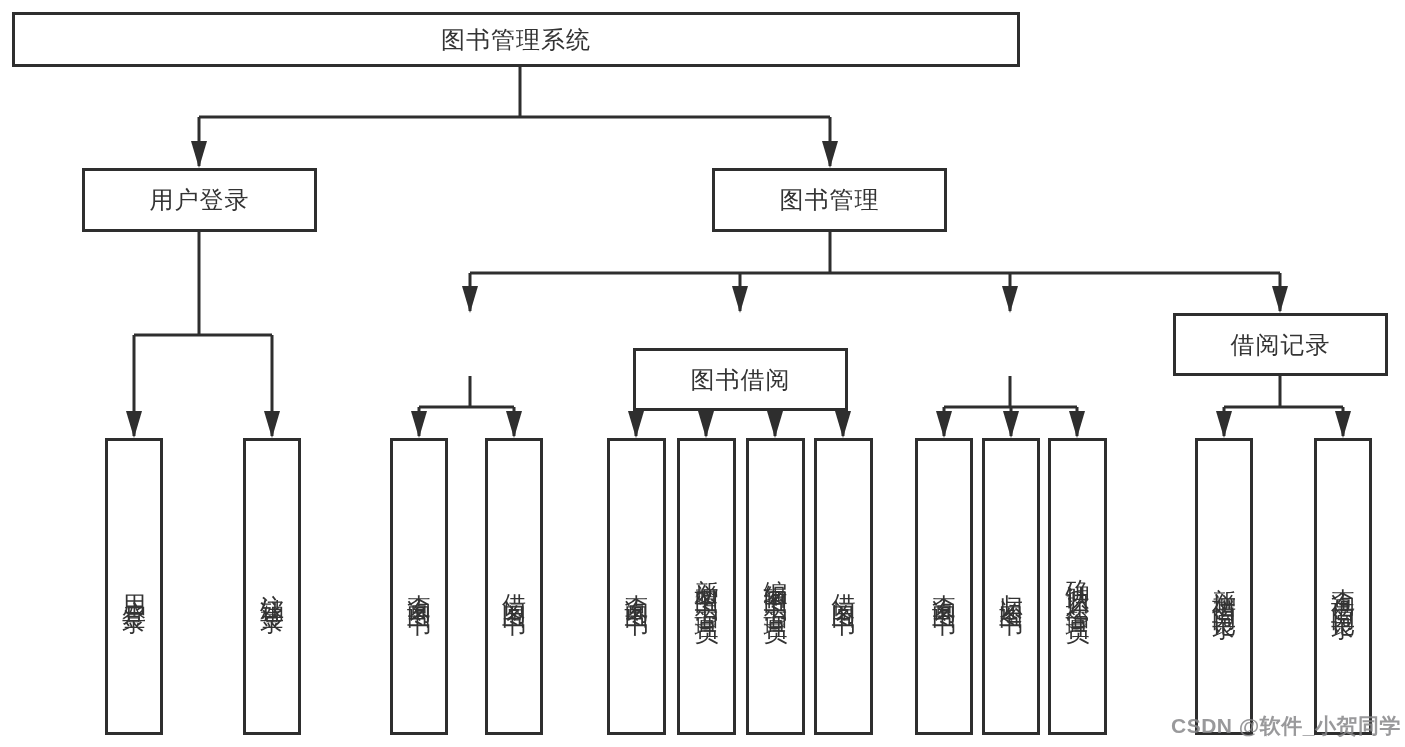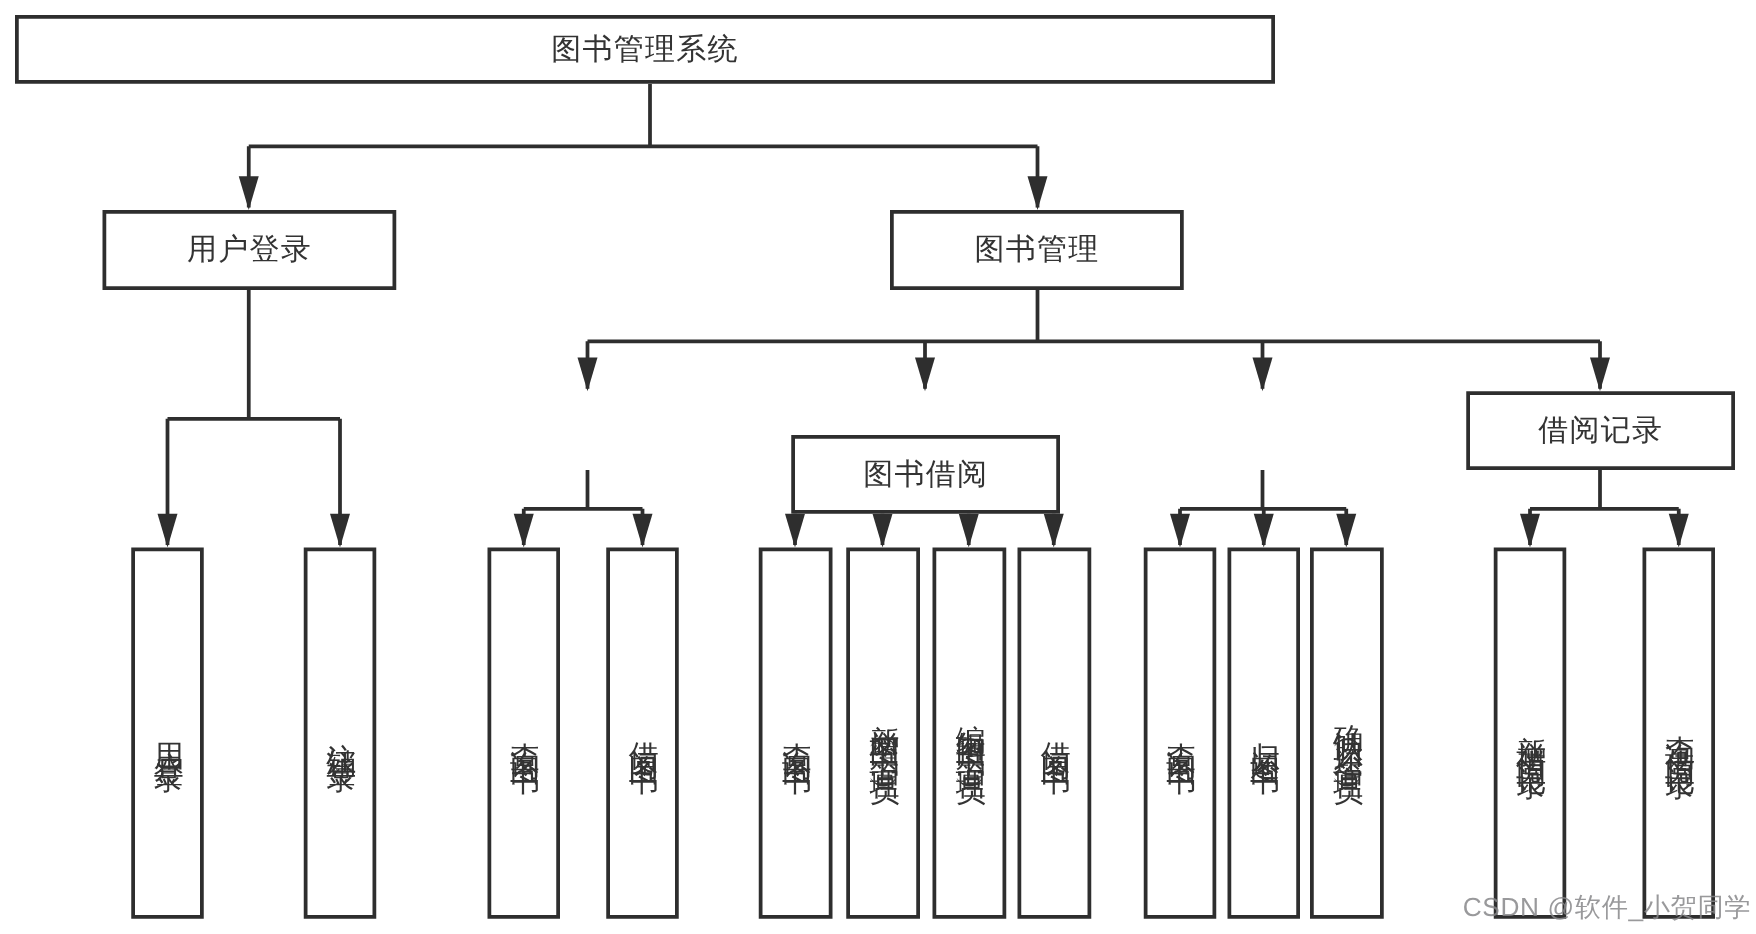--- a/index.html
+++ b/index.html
@@ -45,20 +45,21 @@
   }
   .watermark {
     position: absolute;
     right: 4px;
     top: 712px;
     z-index: 3;
     font-size: 21px;
     letter-spacing: 0.5px;
     color: rgba(135, 135, 138, 0.85);
     white-space: nowrap;
+    font-weight: bold;
   }
 </style>
 </head>
 <body>
 
 <div class="canvas">
 
   <svg class="connector-layer" width="1405" height="747" viewBox="0 0 1405 747">
     <g stroke="#2e2e2e" stroke-width="3" fill="none">
 

